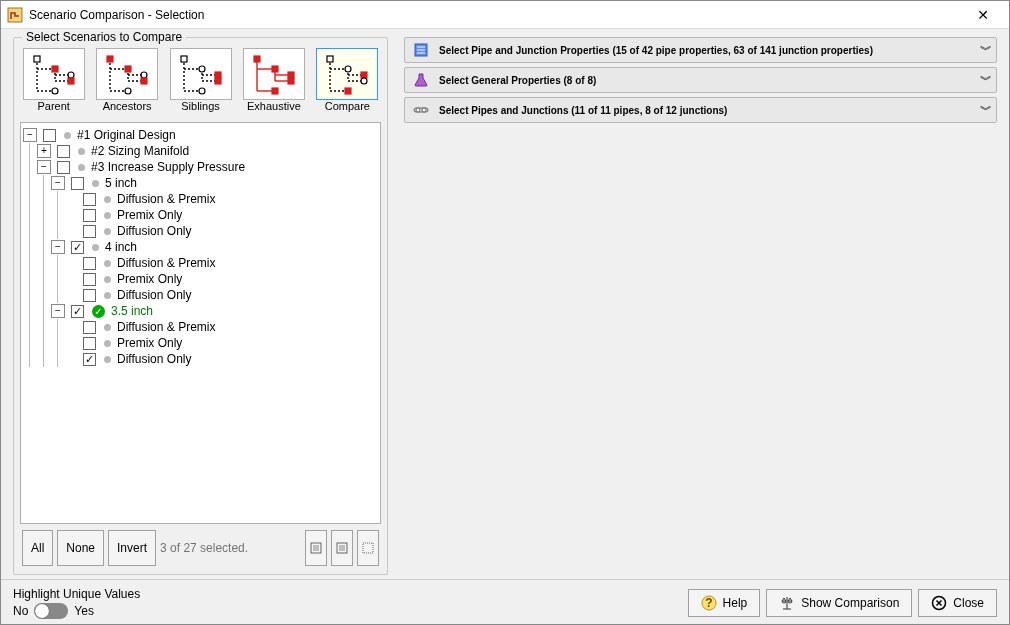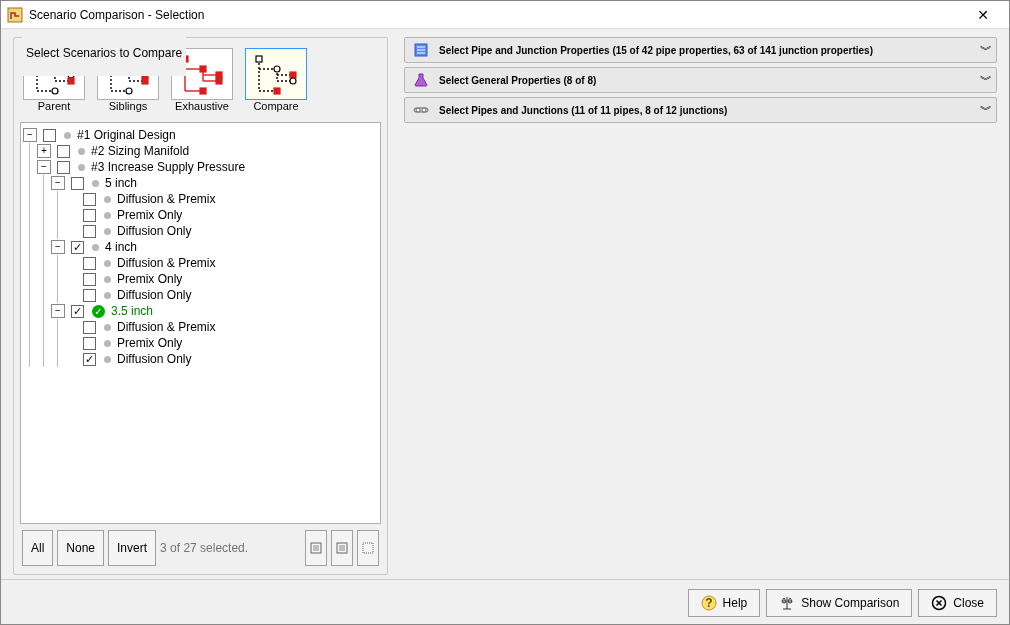--- a/index.html
+++ b/index.html
@@ -5,21 +5,21 @@
 *{box-sizing:border-box;margin:0;padding:0;font-family:"Segoe UI",Tahoma,sans-serif;font-size:12px;color:#000}
 body{background:#f0f0f0;width:1010px;height:625px;overflow:hidden;border:1px solid #888}
 .titlebar{height:28px;background:#fff;display:flex;align-items:center;padding:0 6px;border-bottom:1px solid #ddd}
 .titlebar .appicon{width:16px;height:16px;margin-right:6px}
 .titlebar .title{flex:1;font-size:12px}
 .titlebar .closex{width:40px;height:28px;display:flex;align-items:center;justify-content:center;font-size:14px}
 .content{display:flex;height:550px}
 .left{width:395px;padding:8px 8px 4px 12px;display:flex;flex-direction:column}
 .right{flex:1;padding:8px 12px 4px 8px}
 .groupbox{border:1px solid #c8c8c8;border-radius:2px;position:relative;padding:10px 6px 6px 6px;flex:1;display:flex;flex-direction:column;background:#f0f0f0}
-.groupbox>.legend{position:absolute;top:-8px;left:8px;background:#f0f0f0;padding:16px 4px;font-size:12px}
+.groupbox>.legend{position:absolute;top:-8px;left:8px;background:#f0f0f0;padding:0 4px;font-size:12px}
 .modes{display:flex;gap:6px;margin-bottom:4px}
 .mode{width:68px;display:flex;flex-direction:column;align-items:center;gap:0}
 .mode .box{width:62px;height:52px;border:1px solid #b0b0b0;background:#fff;display:flex;align-items:center;justify-content:center}
 .mode.selected .box{border:1px solid #3399ff;background:#fffff0}
 .mode .lbl{font-size:11px;text-align:center}
 .tree{flex:1;background:#fff;border:1px solid #b0b0b0;overflow:auto;padding:4px 2px;margin-top:6px}
 .row{display:flex;align-items:center;height:16px;white-space:nowrap}
 .tw{width:14px;height:14px;border:1px solid #888;font-size:10px;line-height:12px;text-align:center;margin-right:2px;background:#fff}
 .sp{display:inline-block;width:14px;height:14px}
 .cb{width:13px;height:13px;border:1px solid #666;background:#fff;margin:0 4px;display:inline-flex;align-items:center;justify-content:center;font-size:10px}
@@ -84,20 +84,38 @@
           </div>
           <div class="mode">
             <div class="box">
               <svg width="54" height="46" viewBox="0 0 54 46">
                 <path d="M10 8 L10 40" stroke="#000" stroke-width="1.4" stroke-dasharray="2 2" fill="none"></path>
                 <path d="M10 18 L28 18" stroke="#000" stroke-width="1.4" stroke-dasharray="2 2" fill="none"></path>
                 <path d="M10 40 L28 40" stroke="#000" stroke-width="1.4" stroke-dasharray="2 2" fill="none"></path>
                 <path d="M28 18 L28 30" stroke="#000" stroke-width="1.4" stroke-dasharray="2 2" fill="none"></path>
                 <path d="M28 24 L44 24" stroke="#000" stroke-width="1.4" stroke-dasharray="2 2" fill="none"></path>
                 <path d="M28 30 L44 30" stroke="#000" stroke-width="1.4" stroke-dasharray="2 2" fill="none"></path>
+                <rect x="7" y="5" width="6" height="6" fill="#d81e1e" stroke="#d81e1e" stroke-width="1.2"></rect>
+                <rect x="25" y="15" width="6" height="6" fill="#d81e1e" stroke="#d81e1e" stroke-width="1.2"></rect>
+                <circle cx="44" cy="24" r="3" fill="#fff" stroke="#000" stroke-width="1.2"></circle>
+                <rect x="41" y="27" width="6" height="6" fill="#d81e1e" stroke="#d81e1e" stroke-width="1.2"></rect>
+                <circle cx="28" cy="40" r="3" fill="#fff" stroke="#000" stroke-width="1.2"></circle>
+              </svg>
+            </div>
+            <div class="lbl">Ancestors</div>
+          </div>
+          <div class="mode">
+            <div class="box">
+              <svg width="54" height="46" viewBox="0 0 54 46">
+                <path d="M10 8 L10 40" stroke="#000" stroke-width="1.4" stroke-dasharray="2 2" fill="none"></path>
+                <path d="M10 18 L28 18" stroke="#000" stroke-width="1.4" stroke-dasharray="2 2" fill="none"></path>
+                <path d="M10 40 L28 40" stroke="#000" stroke-width="1.4" stroke-dasharray="2 2" fill="none"></path>
+                <path d="M28 18 L28 30" stroke="#000" stroke-width="1.4" stroke-dasharray="2 2" fill="none"></path>
+                <path d="M28 24 L44 24" stroke="#000" stroke-width="1.4" stroke-dasharray="2 2" fill="none"></path>
+                <path d="M28 30 L44 30" stroke="#000" stroke-width="1.4" stroke-dasharray="2 2" fill="none"></path>
                 <rect x="7" y="5" width="6" height="6" fill="#fff" stroke="#000" stroke-width="1.2"></rect>
                 <circle cx="28" cy="18" r="3" fill="#fff" stroke="#000" stroke-width="1.2"></circle>
                 <rect x="41" y="21" width="6" height="6" fill="#d81e1e" stroke="#d81e1e" stroke-width="1.2"></rect>
                 <rect x="41" y="27" width="6" height="6" fill="#d81e1e" stroke="#d81e1e" stroke-width="1.2"></rect>
                 <circle cx="28" cy="40" r="3" fill="#fff" stroke="#000" stroke-width="1.2"></circle>
               </svg>
             </div>
             <div class="lbl">Siblings</div>
           </div>
           <div class="mode">
@@ -315,20 +333,30 @@
             <circle cx="5" cy="8" r="2" fill="#fff" stroke="#666"></circle>
             <circle cx="11" cy="8" r="2" fill="#fff" stroke="#666"></circle>
           </svg></span>
         <span class="plabel">Select Pipes and Junctions (11 of 11  pipes, 8 of 12 junctions)</span>
         <span class="chev">︾</span>
       </div>
     </div>
 </div>
 
 <div class="footer">
+  <div class="toggle-wrap">
+    <span>Highlight Unique Values</span>
+    <div class="toggle-row">
+      <span>No</span>
+      <div class="toggle">
+          <div class="knob"></div>
+        </div>
+      <span>Yes</span>
+    </div>
+  </div>
   <div class="spacer"></div>
   <button class="fbtn">
     <svg width="16" height="16">
         <circle cx="8" cy="8" r="7" fill="#ffe070" stroke="#c09020"></circle>
         <text x="8" y="12" text-anchor="middle" font-size="11" fill="#6a4a00" font-weight="bold">?</text>
       </svg>
     <span>Help</span>
   </button>
   <button class="fbtn">
     <svg width="16" height="16">

